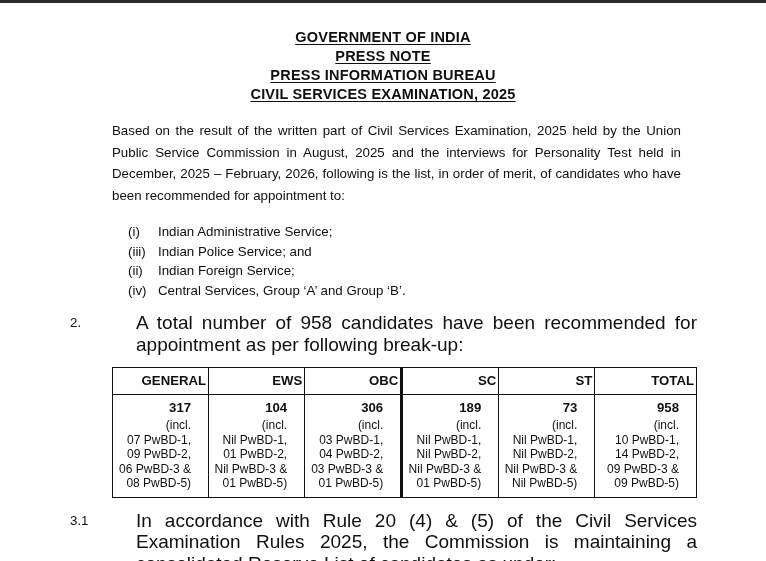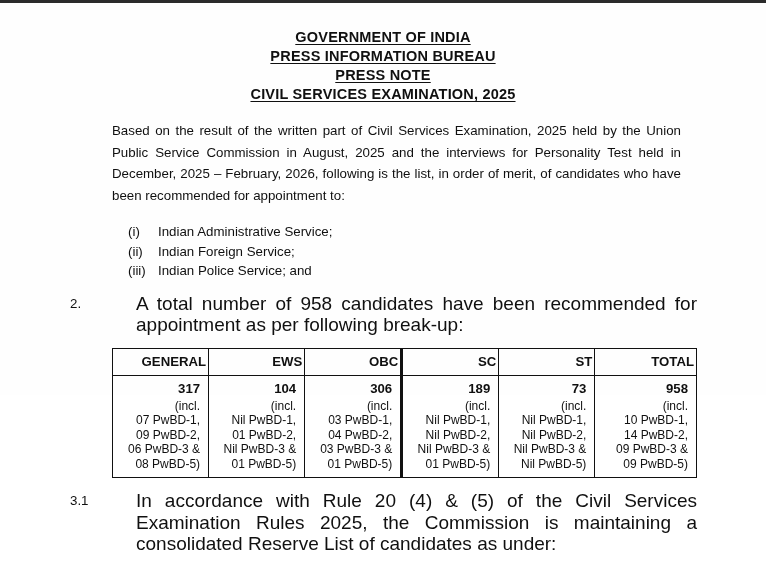--- a/index.html
+++ b/index.html
@@ -128,21 +128,21 @@
     padding: 0;
   }
   .th-cell {
     font-weight: bold;
     font-size: 13.2px;
     padding: 5px 2px 5px 2px;
     line-height: 16px;
     vertical-align: middle;
   }
   .data-cell {
-    padding: 4px 8px 6px 2px;
+    padding: 4px 17px 6px 2px;
   }
   .data-total {
     font-weight: bold;
     font-size: 13.2px;
     line-height: 18px;
     display: block;
     margin-bottom: 1px;
   }
   .data-incl {
     font-size: 12px;
@@ -159,41 +159,45 @@
 </style>
 </head>
 <body>
 
 <div class="top-bar"></div>
 
 <div class="page">
 
   <div class="headings">
     <p class="heading-line"><span>GOVERNMENT OF INDIA</span></p>
+    <p class="heading-line"><span>PRESS NOTE</span></p>
     <p class="heading-line"><span>PRESS INFORMATION BUREAU</span></p>
-    <p class="heading-line"><span>PRESS NOTE</span></p>
     <p class="heading-line"><span>CIVIL SERVICES EXAMINATION, 2025</span></p>
   </div>
 
   <div class="body-wrap">
 
     <p class="para intro">Based on the result of the written part of Civil Services Examination, 2025 held by the Union Public Service Commission in August, 2025 and the interviews for Personality Test held in December,  2025  – February, 2026, following is the list, in order of merit, of candidates who have been recommended for appointment to:</p>
 
     <ul class="roman-list">
       <li class="roman-item">
         <span class="roman-marker">(i)</span>
         <span class="roman-text">Indian Administrative Service;</span>
       </li>
       <li class="roman-item">
+        <span class="roman-marker">(iii)</span>
+        <span class="roman-text">Indian Police Service; and</span>
+      </li>
+      <li class="roman-item">
         <span class="roman-marker">(ii)</span>
         <span class="roman-text">Indian Foreign Service;</span>
       </li>
       <li class="roman-item">
-        <span class="roman-marker">(iii)</span>
-        <span class="roman-text">Indian Police Service; and</span>
+        <span class="roman-marker">(iv)</span>
+        <span class="roman-text">Central Services, Group ‘A’ and Group ‘B’.</span>
       </li>
     </ul>
 
     <div class="section">
       <div class="section-num">2.</div>
       <div class="section-body">A total number of 958 candidates have been recommended for appointment as per following break-up:</div>
     </div>
 
     <div class="tbl-wrap-1">
       <table>

